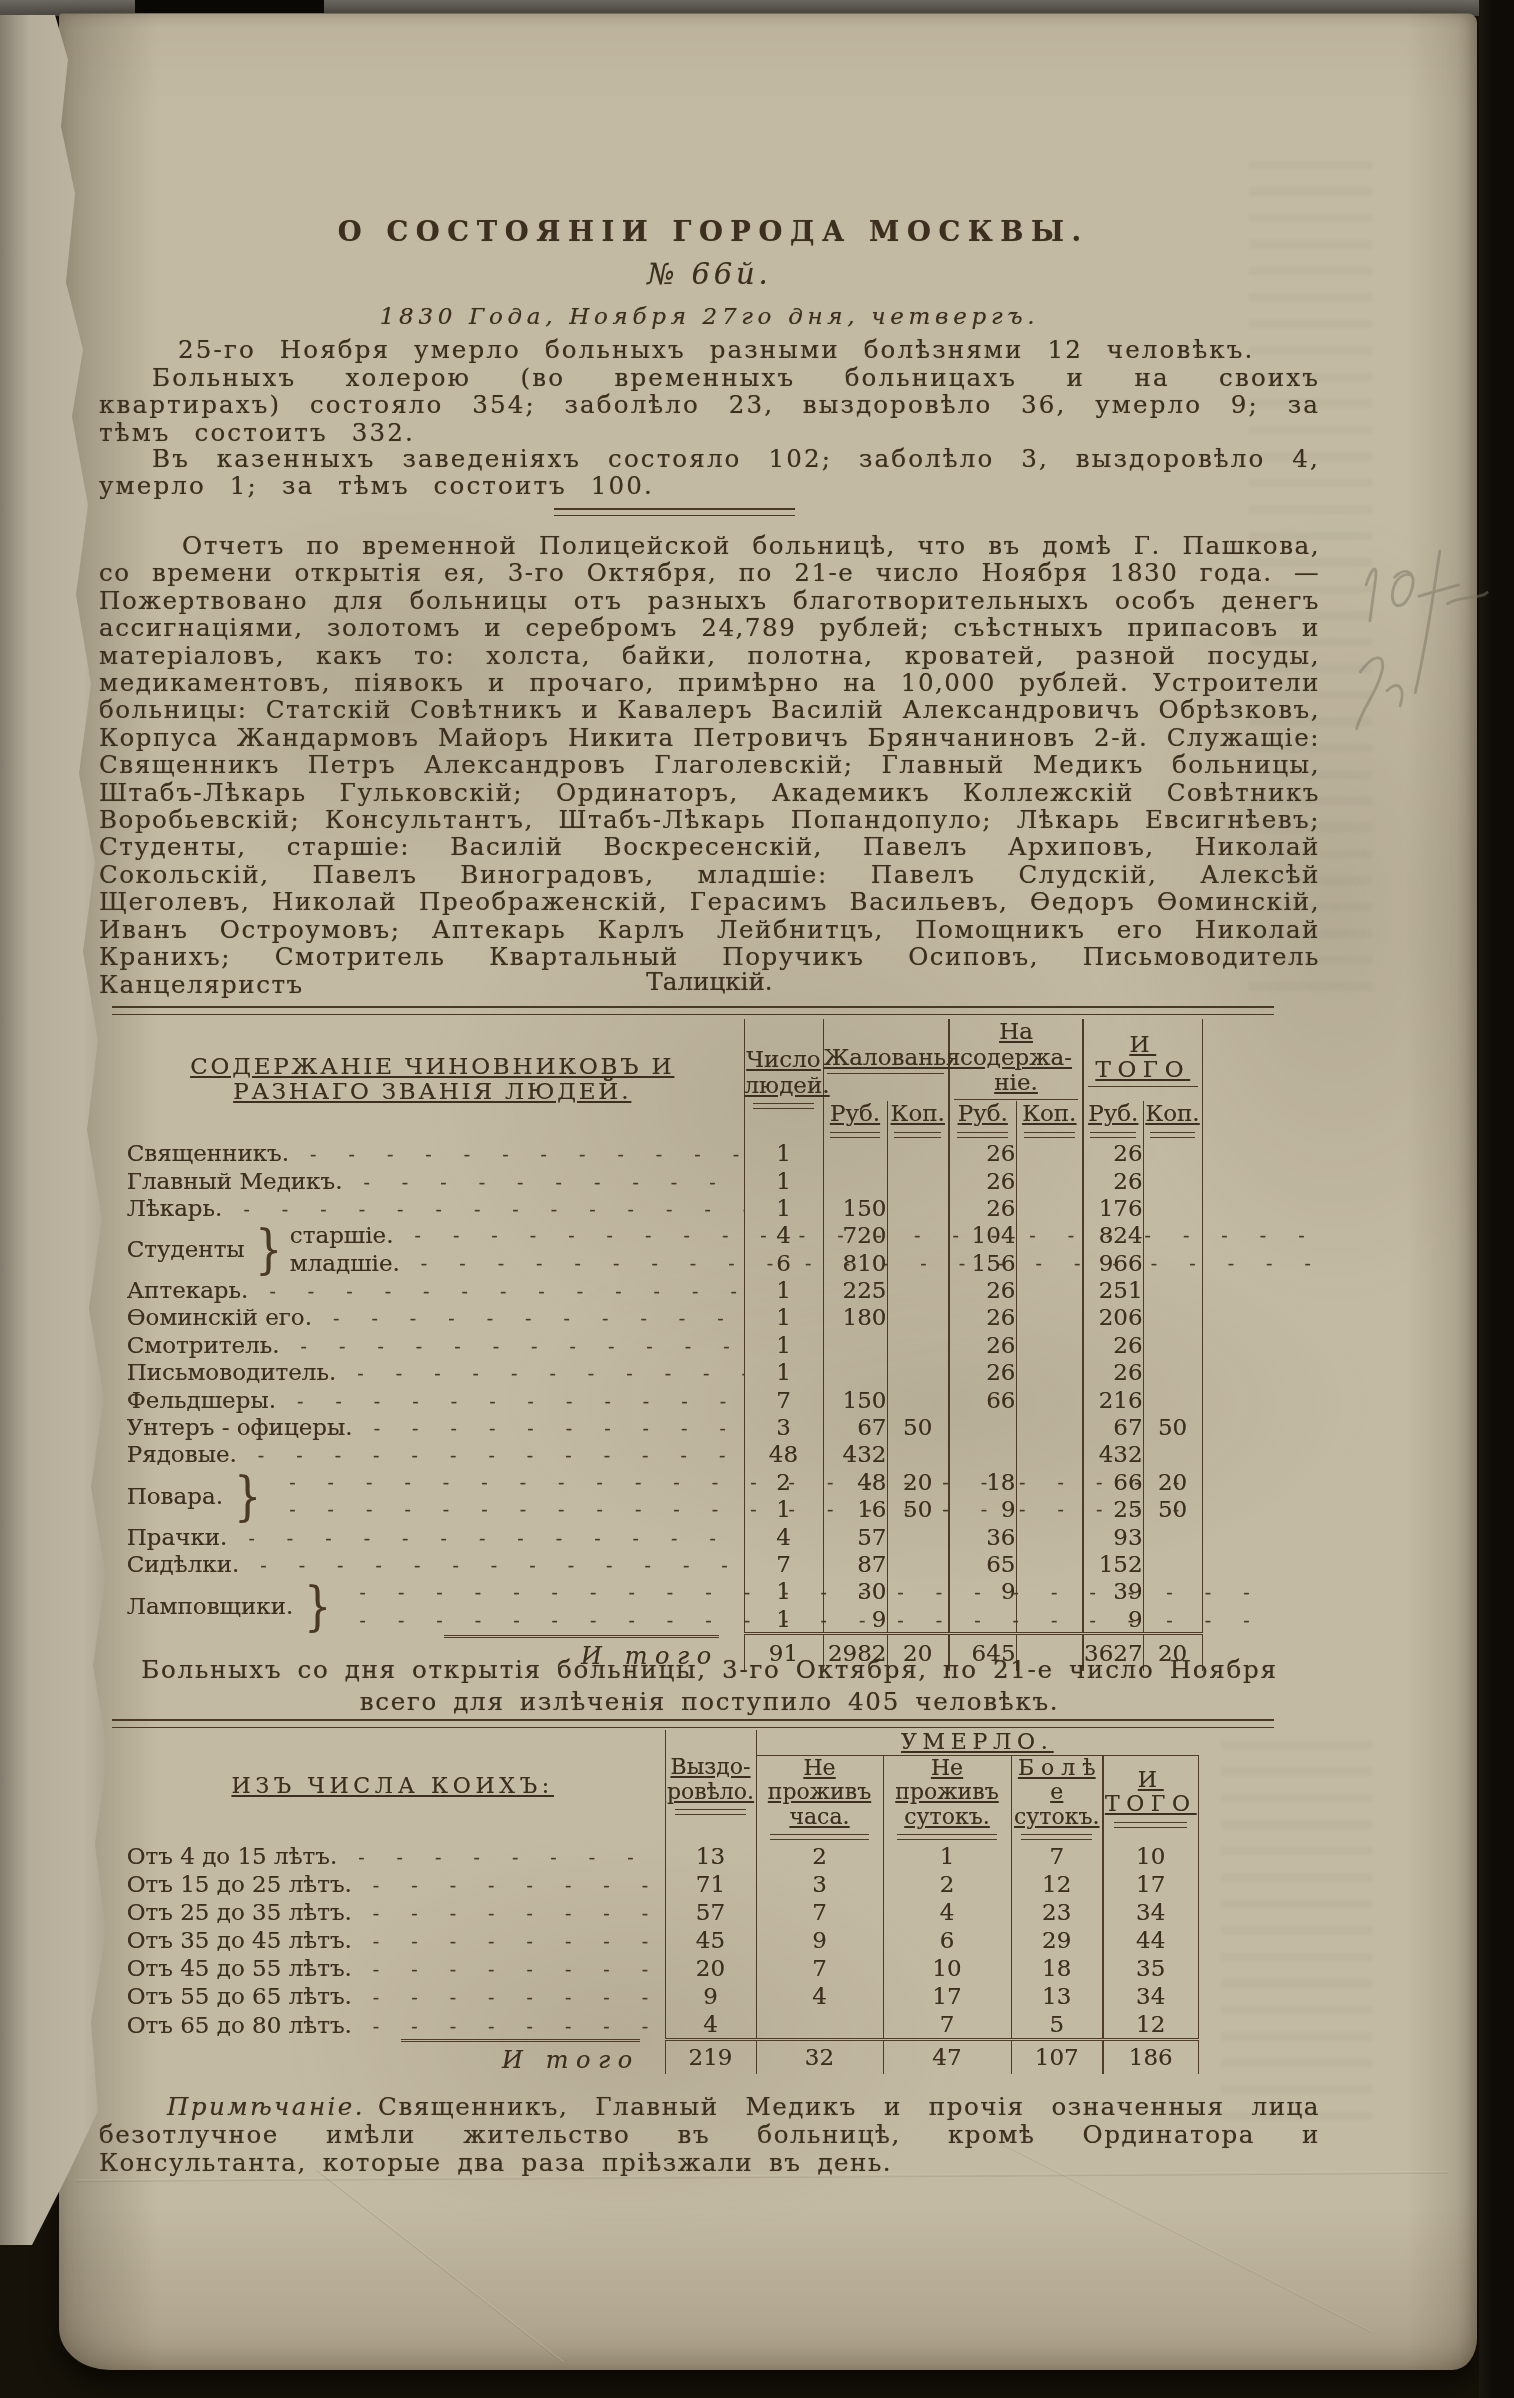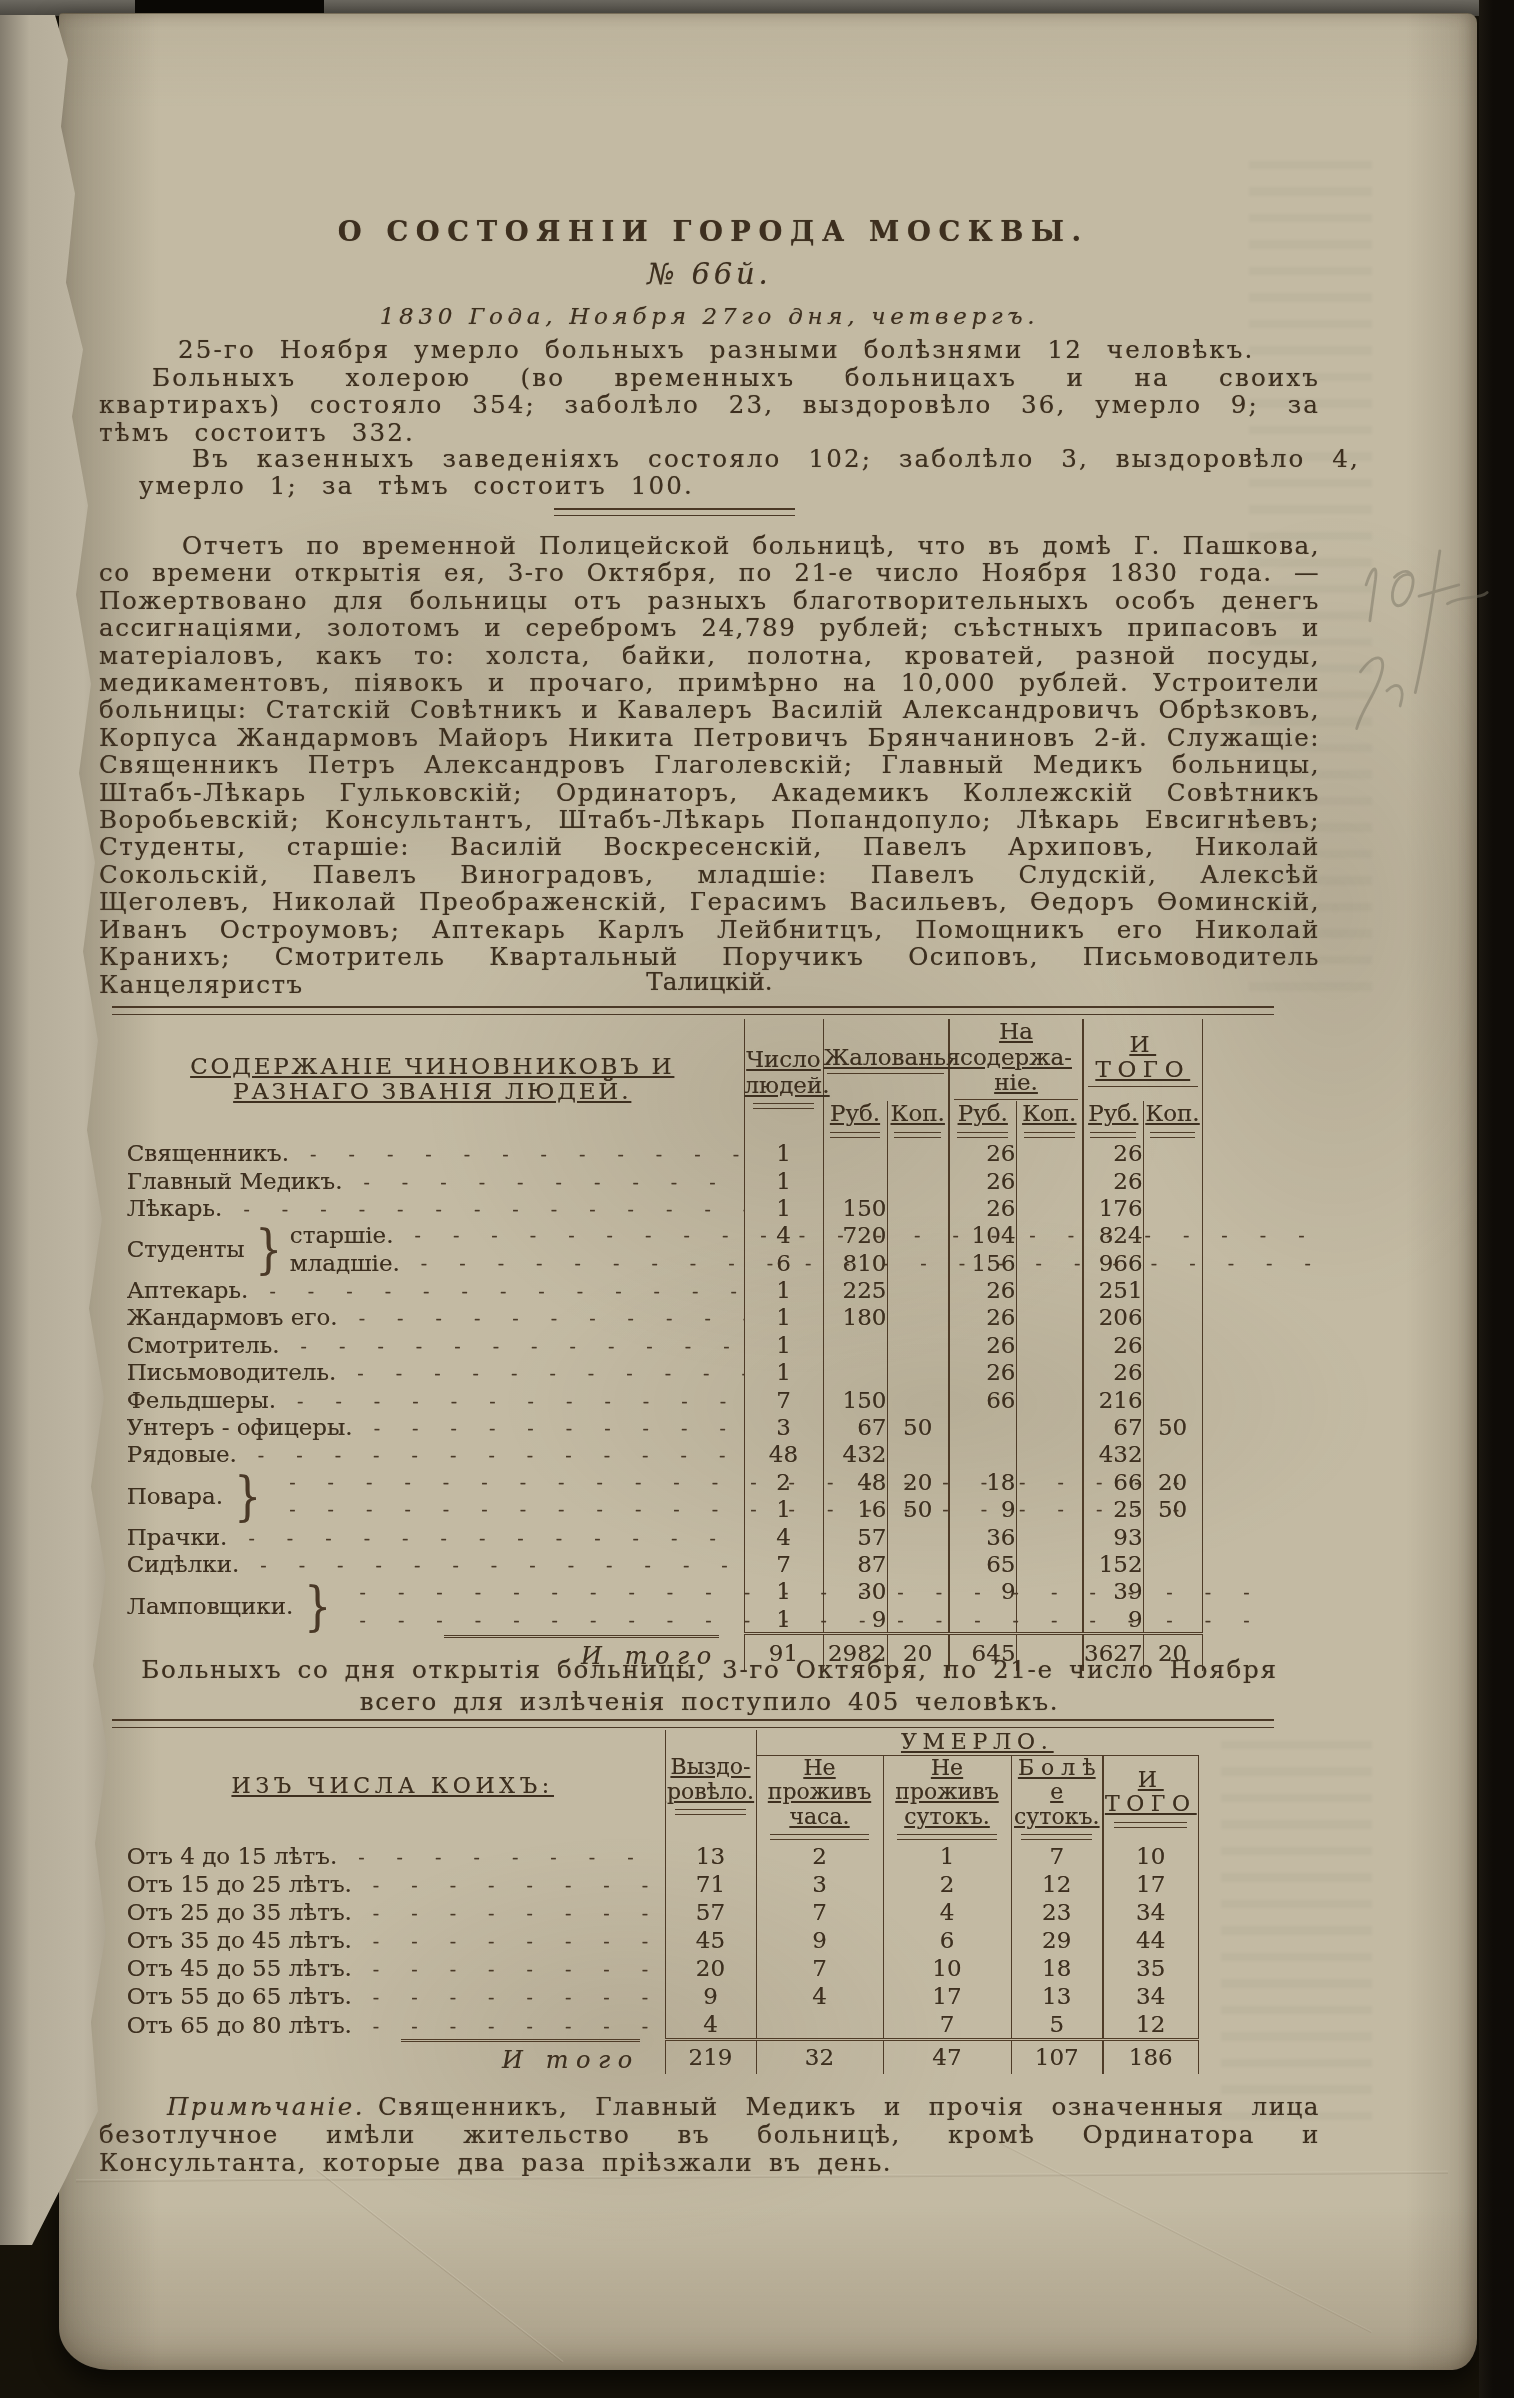--- a/index.html
+++ b/index.html
@@ -62,21 +62,21 @@
       font-size:27.4px;font-weight:bold;letter-spacing:7.6px;text-indent:7.6px;}
   .issue-no{position:absolute;left:99px;top:257px;width:1221px;
       font-size:29px;font-style:italic;letter-spacing:3.8px;}
   .date-line{position:absolute;left:99px;top:303px;width:1221px;
       font-size:23px;font-style:italic;letter-spacing:4.7px;}
   .para{position:absolute;left:99px;width:1221px;font-size:24.6px;line-height:27.4px;
         text-align:justify;letter-spacing:1.5px;word-spacing:6.6px;}
   .para.wide{word-spacing:14px;letter-spacing:2.1px;}
   .p1{top:336px;text-indent:79px;}
   .p2{top:364px;text-indent:53px;}
-  .p3{top:445px;text-indent:53px;margin-left:40px;}
+  .p3{top:445px;text-indent:53px;}
   .divider{position:absolute;left:554px;top:508px;width:241px;height:4.7px;
            border-top:2.8px solid #4a3825;border-bottom:1.5px solid #4a3825;}
   .report{top:532px;text-indent:83px;word-spacing:8.5px;}
   .signature{position:absolute;left:99px;top:967px;width:1221px;font-size:24.6px;}
   
   .toprule{position:absolute;left:112px;width:1162px;height:5.7px;
            border-top:2.8px solid #4a3826;border-bottom:1.3px solid #4a3826;}
   .tr1{top:1006px;} .tr2{top:1719px;}
   table.sheet{position:absolute;border-collapse:collapse;table-layout:fixed;
       font-size:23px;color:#3d2f1f;text-shadow:0 0 0.6px rgba(61,47,31,.5);}
@@ -286,21 +286,21 @@
             <td class="c-r b-l">225</td>
             <td class="c-k b-l2"></td>
             <td class="c-r b-ls">26</td>
             <td class="c-k b-l2"></td>
             <td class="c-r b-ls">251</td>
             <td class="c-k b-l2 br"></td>
           </tr>
           <tr>
             <td class="lblc">
               <div class="cellflex">
-                <span class="lbl">Жандармовъ его.</span>
+                <span class="lbl">Ѳоминскій его.</span>
                 <span class="ldr">------------------------</span>
               </div>
             </td>
             <td class="c-num b-l">1</td>
             <td class="c-r b-l">180</td>
             <td class="c-k b-l2"></td>
             <td class="c-r b-ls">26</td>
             <td class="c-k b-l2"></td>
             <td class="c-r b-ls">206</td>
             <td class="c-k b-l2 br"></td>

